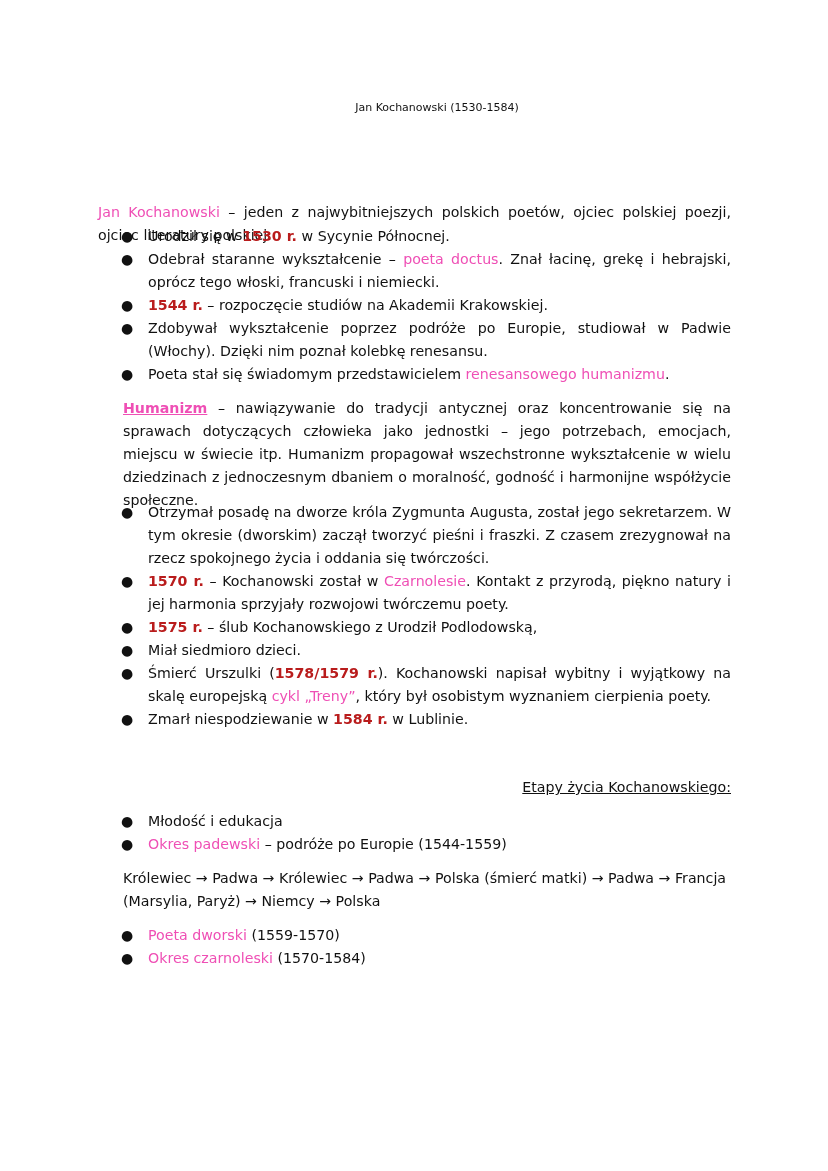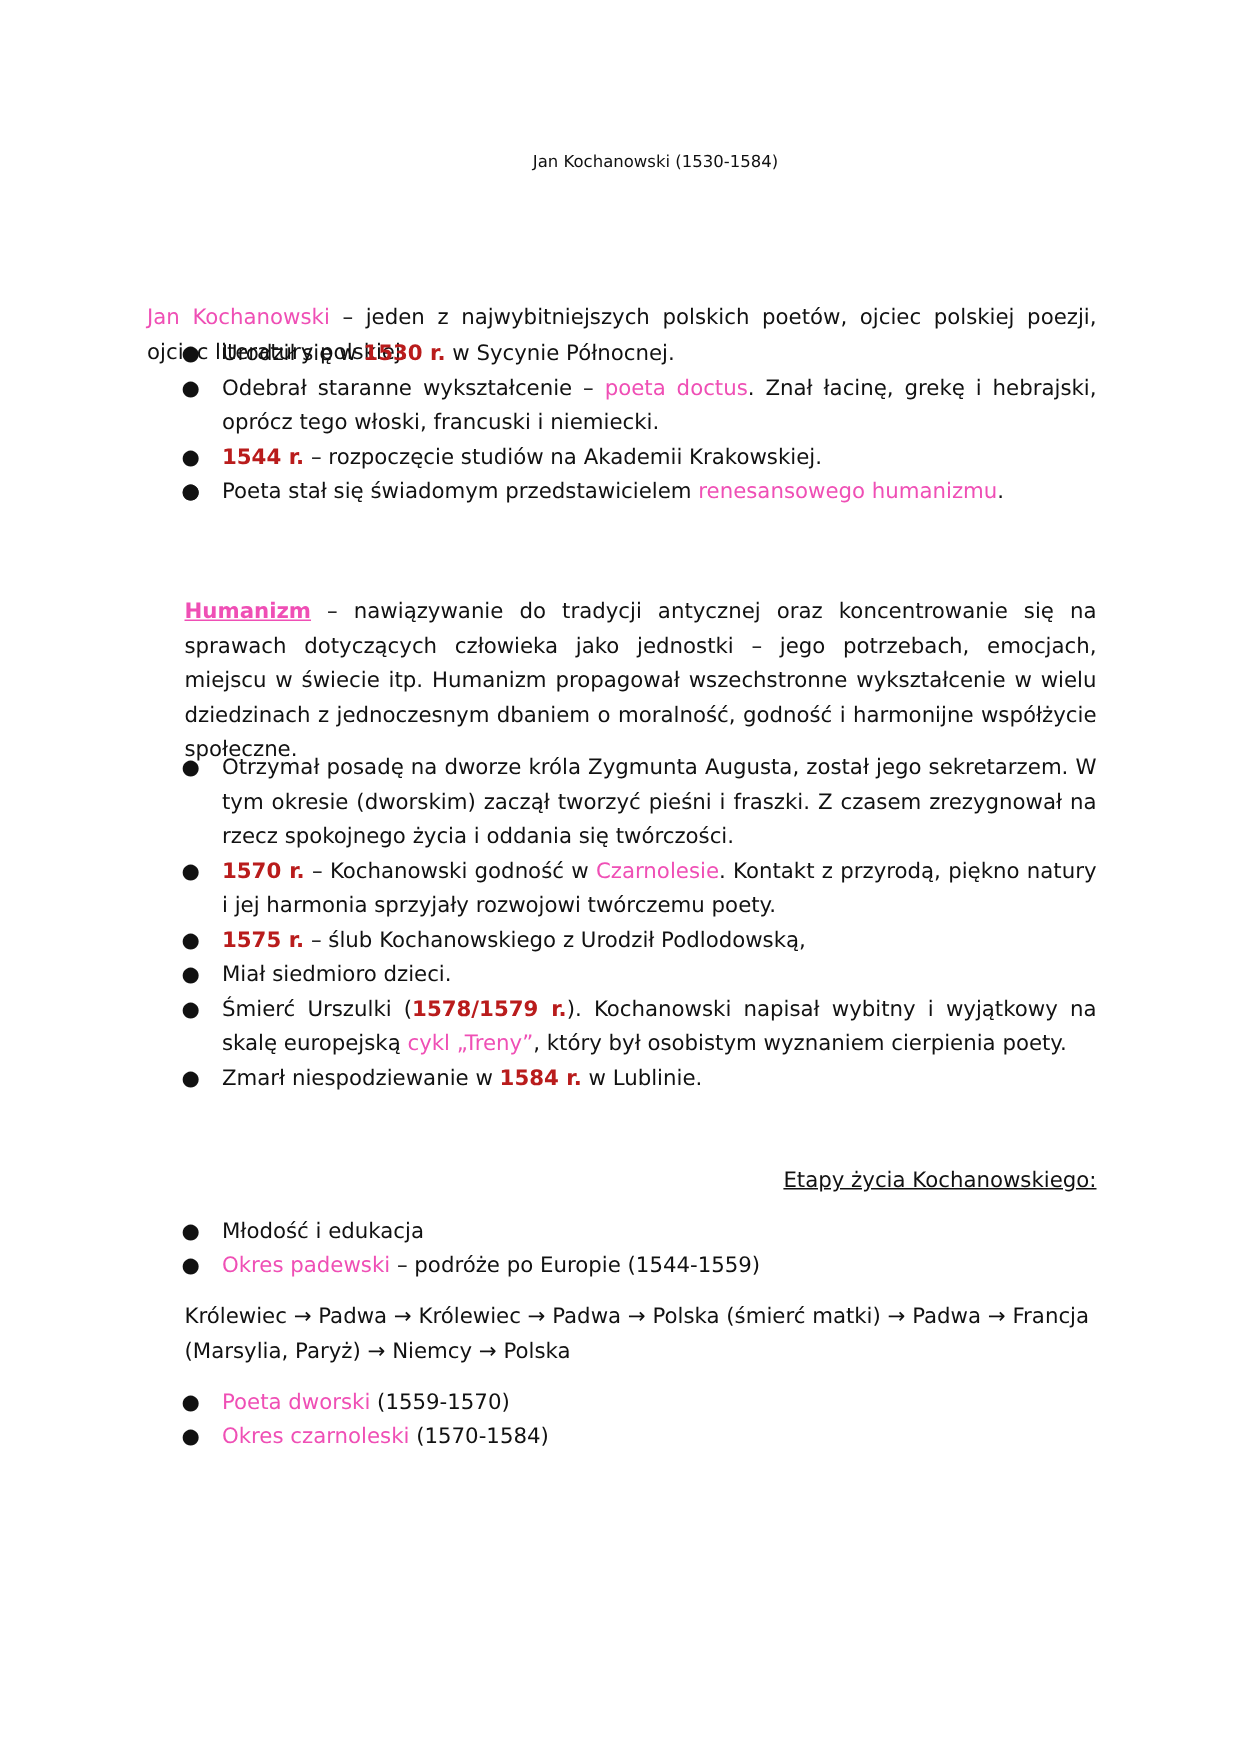--- a/index.html
+++ b/index.html
@@ -23,31 +23,31 @@
   <div class="title">Jan Kochanowski (1530-1584)</div>
 
   <div class="block justify" style="top:169px;margin-top:32px;">
     <span class="pink">Jan Kochanowski</span><span> – jeden z najwybitniejszych polskich poetów, ojciec polskiej poezji, ojciec literatury polskiej.</span>
   </div>
 
   <ul class="block" style="top:225px; left:98px;">
     <li><span class="bullet">●</span><span>Urodził się w </span><span class="pink-b">1530 r.</span><span> w Sycynie Północnej.</span></li>
     <li><span class="bullet">●</span><span>Odebrał staranne wykształcenie – </span><span class="pink">poeta  doctus</span><span>. Znał łacinę, grekę i hebrajski, oprócz tego włoski, francuski i niemiecki.</span></li>
     <li><span class="bullet">●</span><span class="pink-b">1544 r.</span><span> – rozpoczęcie studiów na Akademii Krakowskiej.</span></li>
-    <li><span class="bullet">●</span></li>
+    <li><span class="bullet">●</span><span>Zdobywał wykształcenie poprzez podróże po Europie, studiował w Padwie (Włochy). Dzięki nim poznał kolebkę renesansu.</span></li>
     <li><span class="bullet">●</span><span>Poeta stał się świadomym przedstawicielem </span><span class="pink">renesansowego humanizmu</span><span>.</span></li>
   </ul>
 
   <div class="block justify" style="top:397px; left:123px; width:608px;">
     <span class="pink under" style="font-weight:bold;">Humanizm</span><span> – nawiązywanie do tradycji antycznej oraz koncentrowanie się na sprawach dotyczących człowieka jako jednostki – jego potrzebach, emocjach, miejscu w świecie itp. Humanizm propagował wszechstronne wykształcenie w wielu dziedzinach z jednoczesnym dbaniem o moralność, godność i harmonijne współżycie społeczne.</span>
   </div>
 
   <ul class="block" style="top:501px;">
     <li><span class="bullet">●</span><span>Otrzymał posadę na dworze króla Zygmunta Augusta, został jego sekretarzem. W tym okresie (dworskim) zaczął tworzyć pieśni i fraszki. Z czasem zrezygnował na rzecz spokojnego życia i oddania się twórczości.</span></li>
-    <li><span class="bullet">●</span><span class="pink-b">1570 r.</span><span> – Kochanowski godność w </span><span class="pink">Czarnolesie</span><span>. Kontakt z przyrodą, piękno natury i jej harmonia sprzyjały rozwojowi twórczemu poety.</span></li>
+    <li><span class="bullet">●</span><span class="pink-b">1570 r.</span><span> – Kochanowski został w </span><span class="pink">Czarnolesie</span><span>. Kontakt z przyrodą, piękno natury i jej harmonia sprzyjały rozwojowi twórczemu poety.</span></li>
     <li><span class="bullet">●</span><span class="pink-b">1575 r.</span><span> – ślub Kochanowskiego z Urodził Podlodowską,</span></li>
     <li><span class="bullet">●</span><span>Miał siedmioro dzieci.</span></li>
     <li><span class="bullet">●</span><span>Śmierć Urszulki (</span><span class="pink-b">1578/1579 r.</span><span>). Kochanowski napisał wybitny i wyjątkowy na skalę europejską </span><span class="pink">cykl „Treny”</span><span>, który był osobistym wyznaniem cierpienia poety.</span></li>
     <li><span class="bullet">●</span><span>Zmarł niespodziewanie w </span><span class="pink-b">1584 r.</span><span> w Lublinie.</span></li>
   </ul>
 
   <div class="block under" style="top:776px;text-align:right;">Etapy życia Kochanowskiego:</div>
 
   <ul class="block" style="top:810px;">
     <li><span class="bullet">●</span><span>Młodość i edukacja</span></li>

